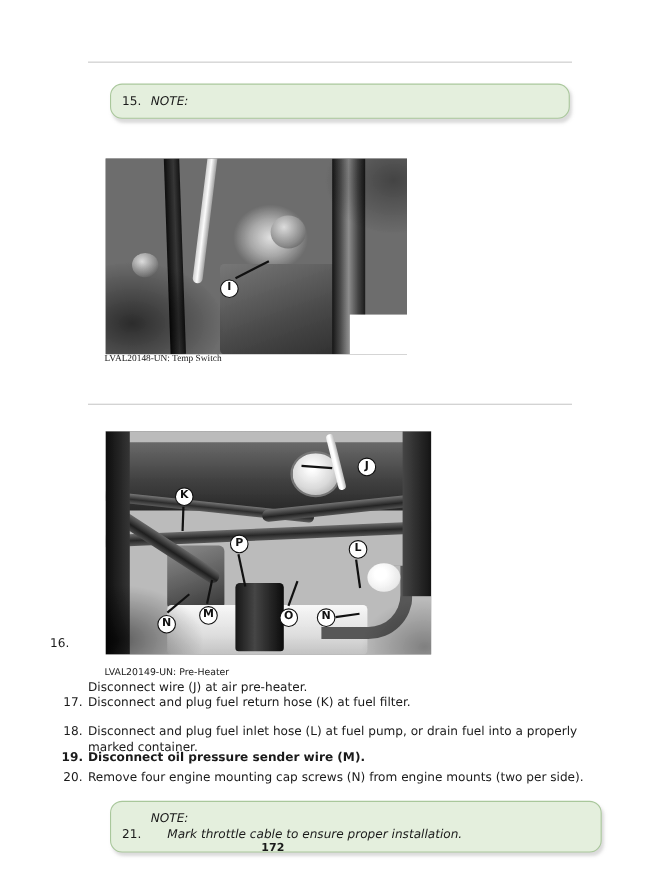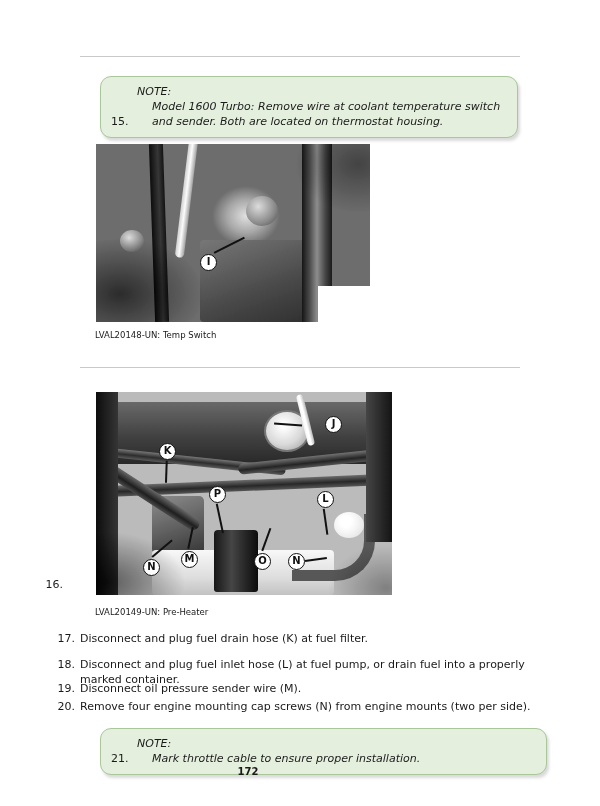--- a/index.html
+++ b/index.html
@@ -298,21 +298,21 @@
 
   
   .caption {
     position: absolute;
     left: 95px;
     font-size: 8.5px;
     line-height: 11px;
     color: #1a1a1a;
     white-space: nowrap;
   }
-  #caption-temp-switch { top: 330px; }
+  #caption-temp-switch { top: 320px; font-family: Liberation Serif, serif; }
   #caption-preheater   { top: 607px; }
 
   .step {
     position: absolute;
     display: flex;
     align-items: flex-start;
     font-size: 11px;
     line-height: 14.5px;
     color: #1a1a1a;
   }
@@ -325,21 +325,21 @@
   }
   .step-text {
     flex: 1 1 auto;
   }
 
   #step-15-text { left: 56px; top: 340px; width: 470px; }
   #step-16-num  { left: 44px; top: 578px; width: 30px; }
   #step-16-text { left: 56px; top: 618px; width: 470px; }
   #step-17 { left: 56px; top: 632px; width: 480px; }
   #step-18 { left: 56px; top: 658px; width: 480px; }
-  #step-19 { left: 56px; top: 682px; width: 480px; }
+  #step-19 { left: 56px; top: 682px; width: 480px; font-weight: bold; }
   #step-20 { left: 56px; top: 700px; width: 490px; }
 
   .page-number {
     position: absolute;
     left: 0;
     top: 766px;
     width: 496px;
     text-align: center;
     font-size: 10px;
     font-weight: bold;
@@ -351,21 +351,20 @@
 
 <div class="page">
 
   <div class="rule rule-top"></div>
 
   <div class="note-box" id="note-15">
     <div class="note-row">
       <div class="note-num">15.</div>
       <div class="note-body">
         <div class="note-label">NOTE:</div>
-        <div class="note-text">Model 1600 Turbo: Remove wire at coolant temperature switch and sender. Both are located on thermostat housing.</div>
       </div>
     </div>
   </div>
 
   <div class="figure" id="figure-temp-switch">
     <div class="photo" id="photo-temp-switch">
       <div class="p1-darkbar"></div>
       <div class="p1-block"></div>
       <div class="p1-bolt" style="left:24px; top:86px;"></div>
       <div class="p1-bolt" style="left:150px; top:52px; width:32px; height:30px;"></div>
@@ -423,24 +422,28 @@
     <div class="callout" style="left:192px; top:161px;">N</div>
     <div class="callout" style="left:47px;  top:167px;">N</div>
   </div>
 
   <div class="step" id="step-16-num">
     <div class="step-num">16.</div>
   </div>
 
   <div class="caption" id="caption-preheater">LVAL20149-UN: Pre-Heater</div>
 
+  <div class="step" id="step-16-text">
+    <div class="step-num"></div>
+    <div class="step-text">Disconnect wire (J) at air pre-heater.</div>
+  </div>
 
   <div class="step" id="step-17">
     <div class="step-num">17.</div>
-    <div class="step-text">Disconnect and plug fuel drain hose (K) at fuel filter.</div>
+    <div class="step-text">Disconnect and plug fuel return hose (K) at fuel filter.</div>
   </div>
 
   <div class="step" id="step-18">
     <div class="step-num">18.</div>
     <div class="step-text">Disconnect and plug fuel inlet hose (L) at fuel pump, or drain fuel into a properly marked container.</div>
   </div>
 
   <div class="step" id="step-19">
     <div class="step-num">19.</div>
     <div class="step-text">Disconnect oil pressure sender wire (M).</div>

